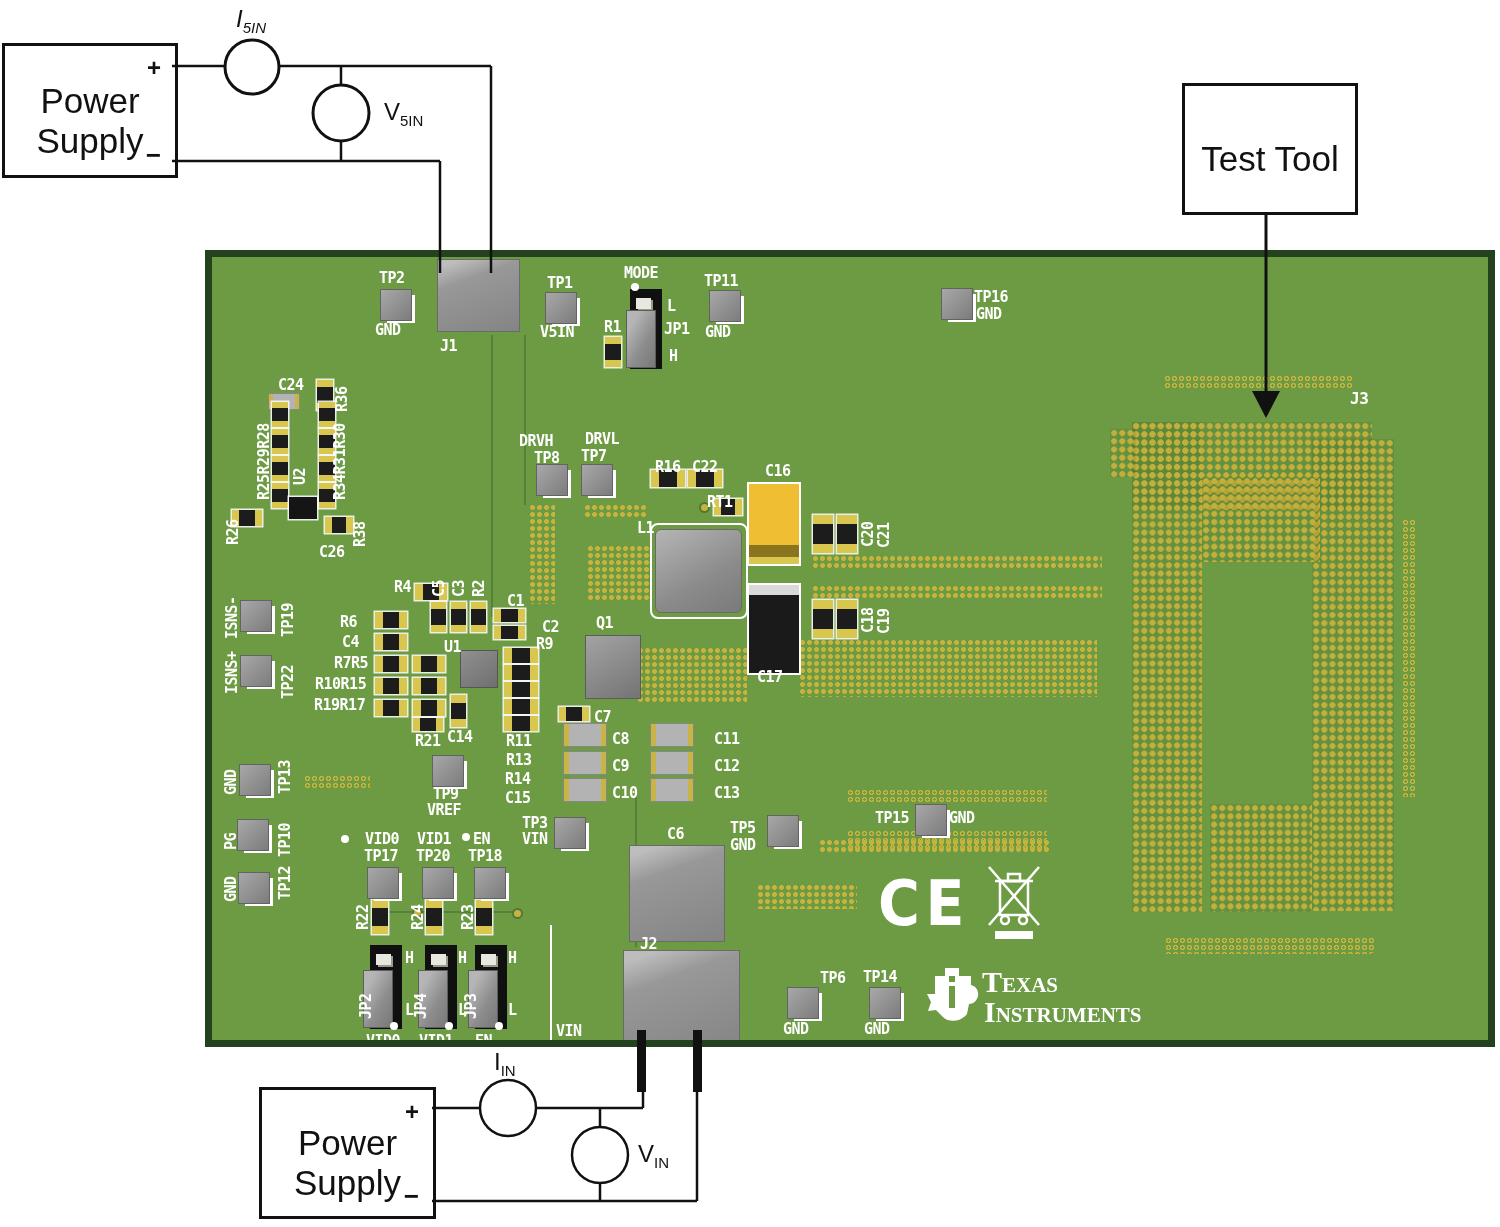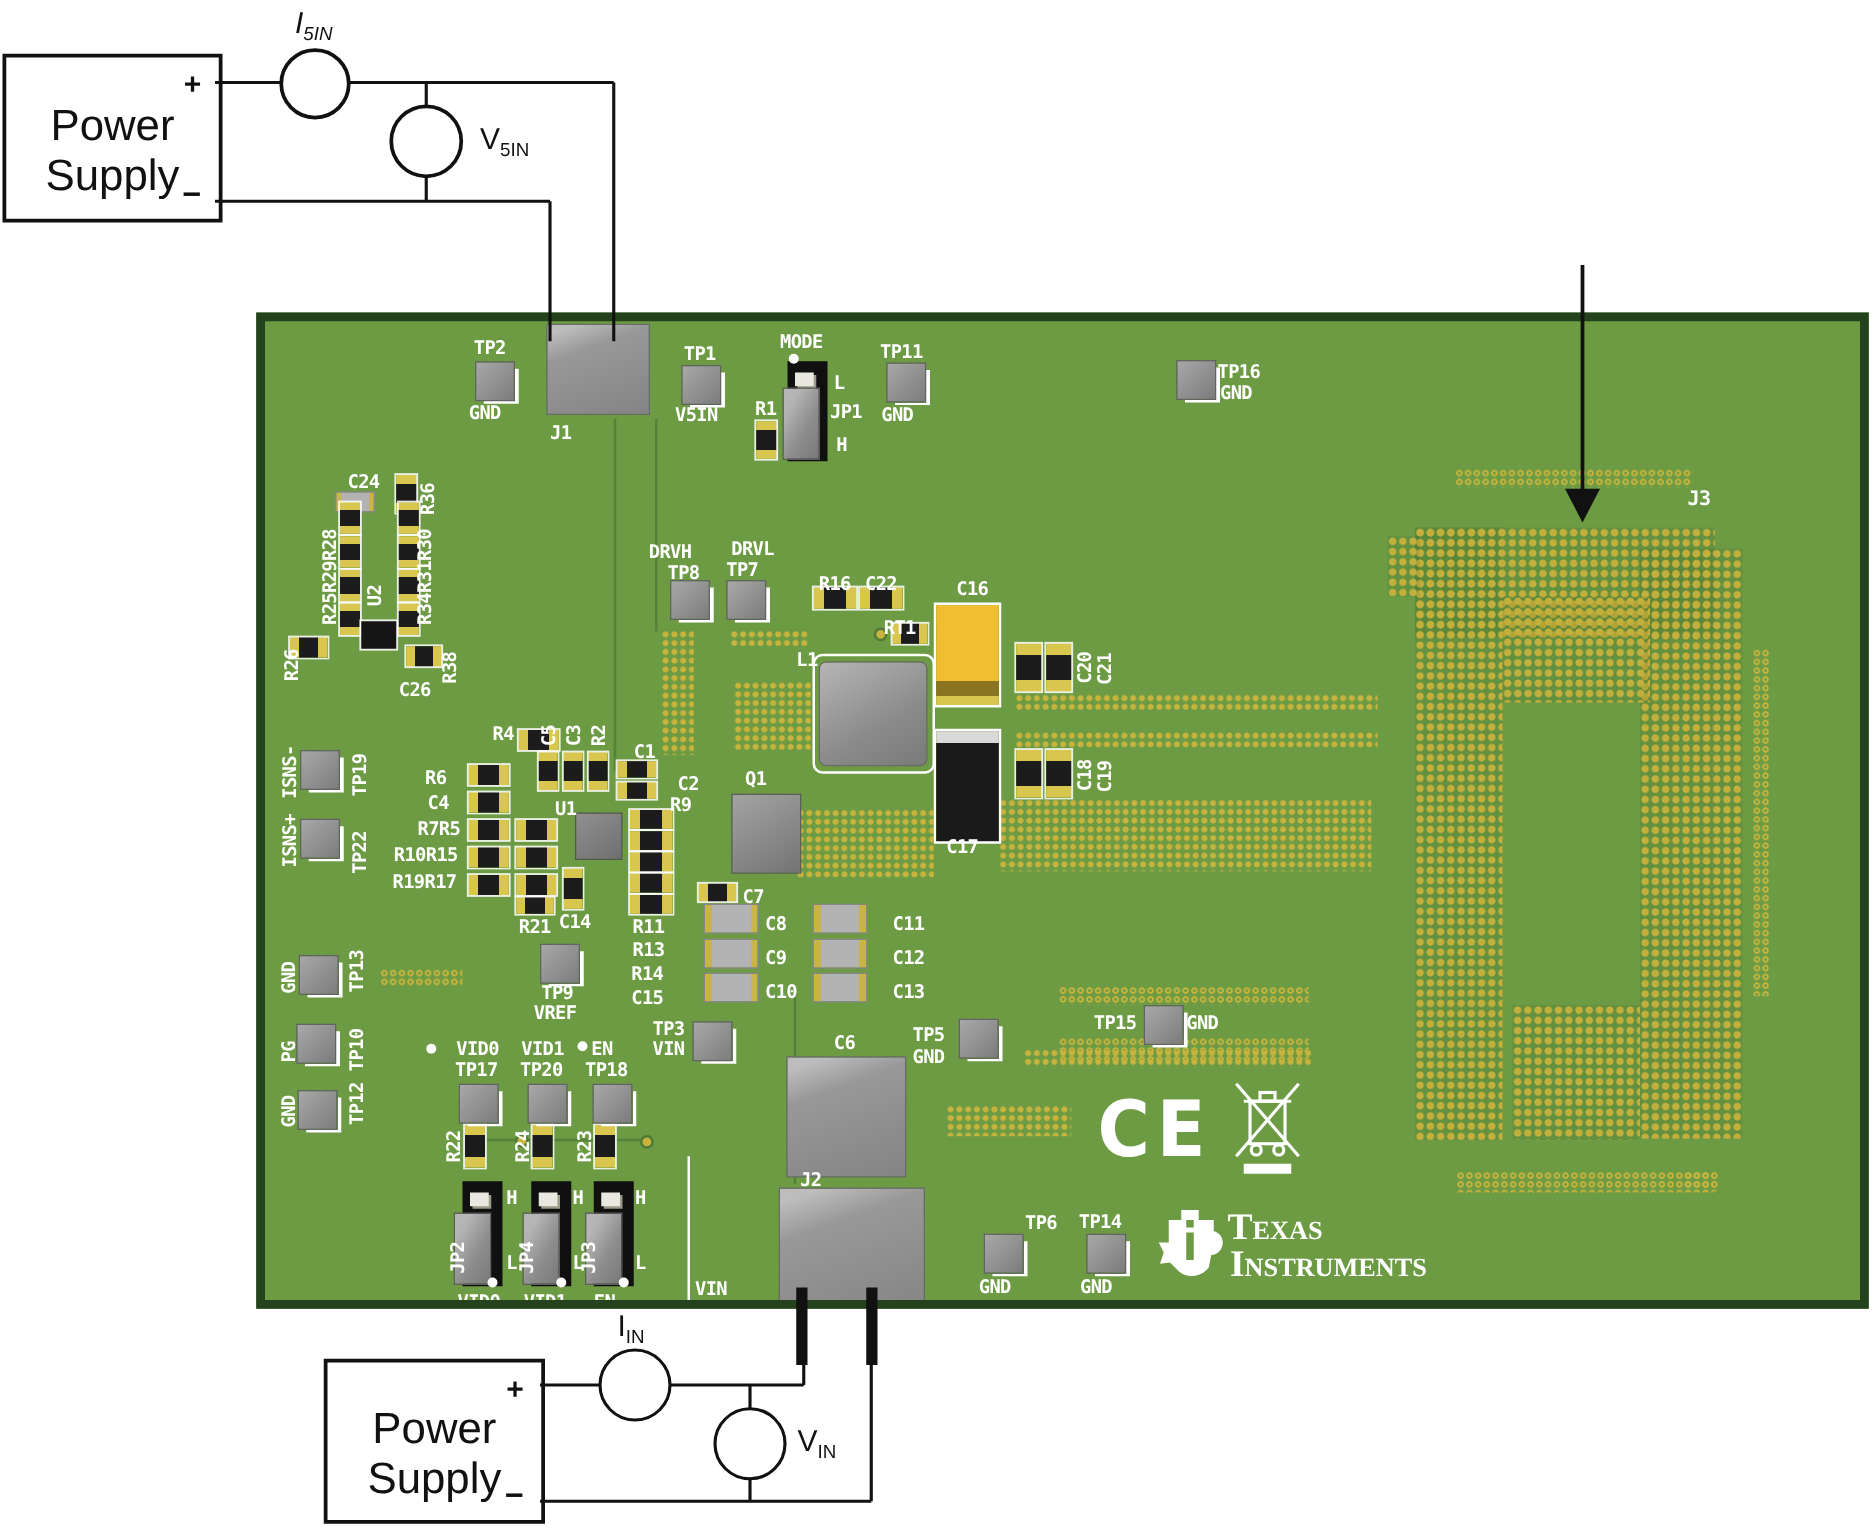--- a/index.html
+++ b/index.html
@@ -378,20 +378,23 @@
   <span class="slabel" style="left:236px;top:5px;font-style:italic;">
     <span>I</span><sub>5IN</sub>
   </span>
   <span class="glyph" style="left:248px;top:55px;">I</span>
   <span class="glyph" style="left:333px;top:86px;font-weight:bold;font-size:19px;">+</span>
   <span class="glyph" style="left:334px;top:118px;font-weight:bold;font-size:19px;">−</span>
   <span class="slabel" style="left:384px;top:98px;">
     <span>V</span><sub>5IN</sub>
   </span>
 
+  <div class="schembox" style="left:1182px;top:83px;width:170px;height:126px;">
+    <span class="bx-label">Test Tool</span>
+  </div>
 
   <div class="schembox" style="left:259px;top:1087px;width:171px;height:126px;">
     <span class="plus">+</span>
     <span class="bx-label">Power Supply</span>
     <span class="minus">−</span>
   </div>
   <span class="slabel" style="left:494px;top:1048px;">
     <span>I</span><sub>IN</sub>
   </span>
   <span class="glyph" style="left:504px;top:1096px;">I</span>

